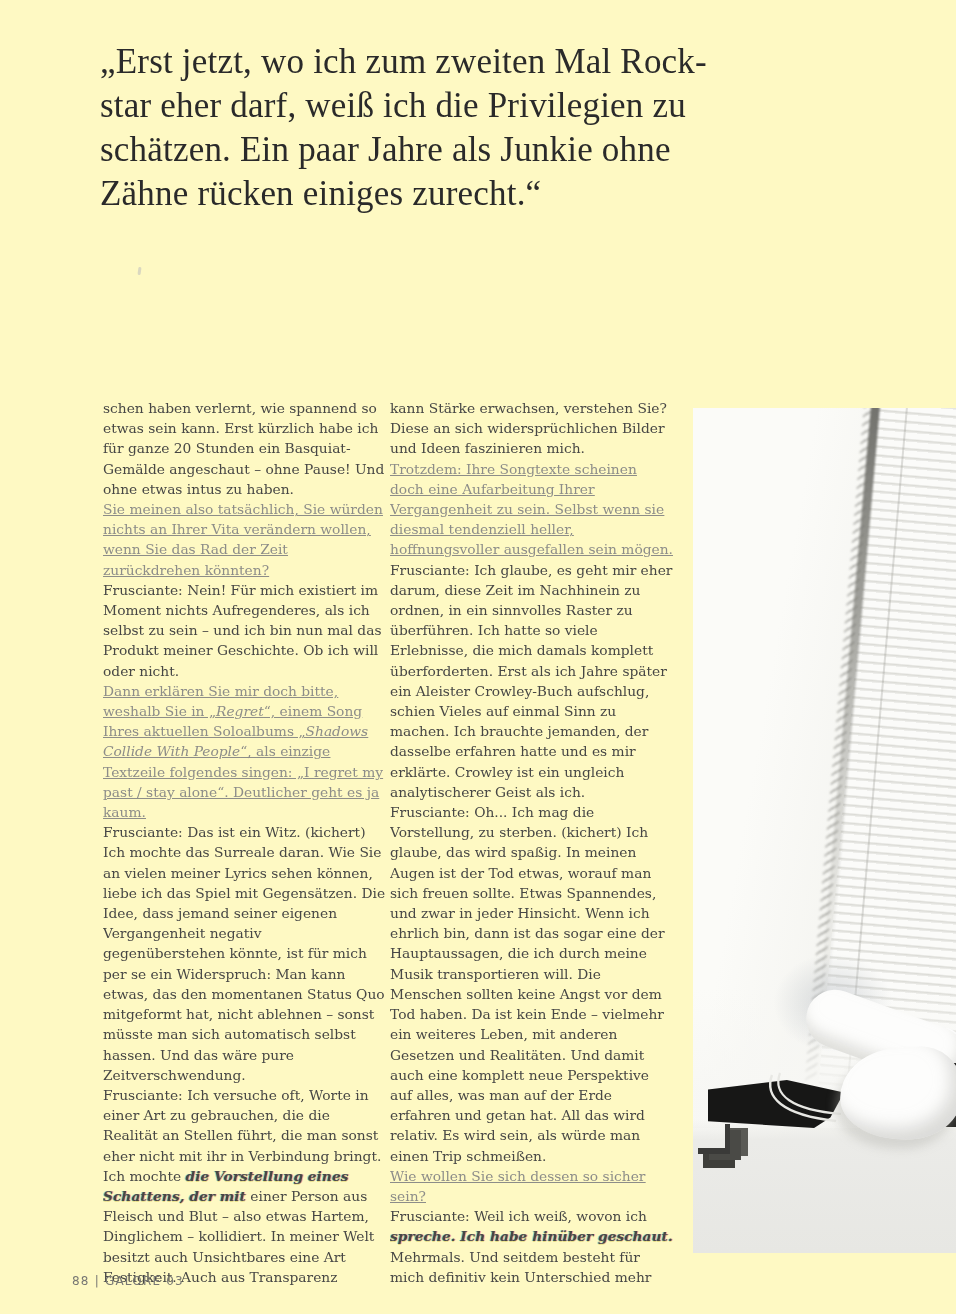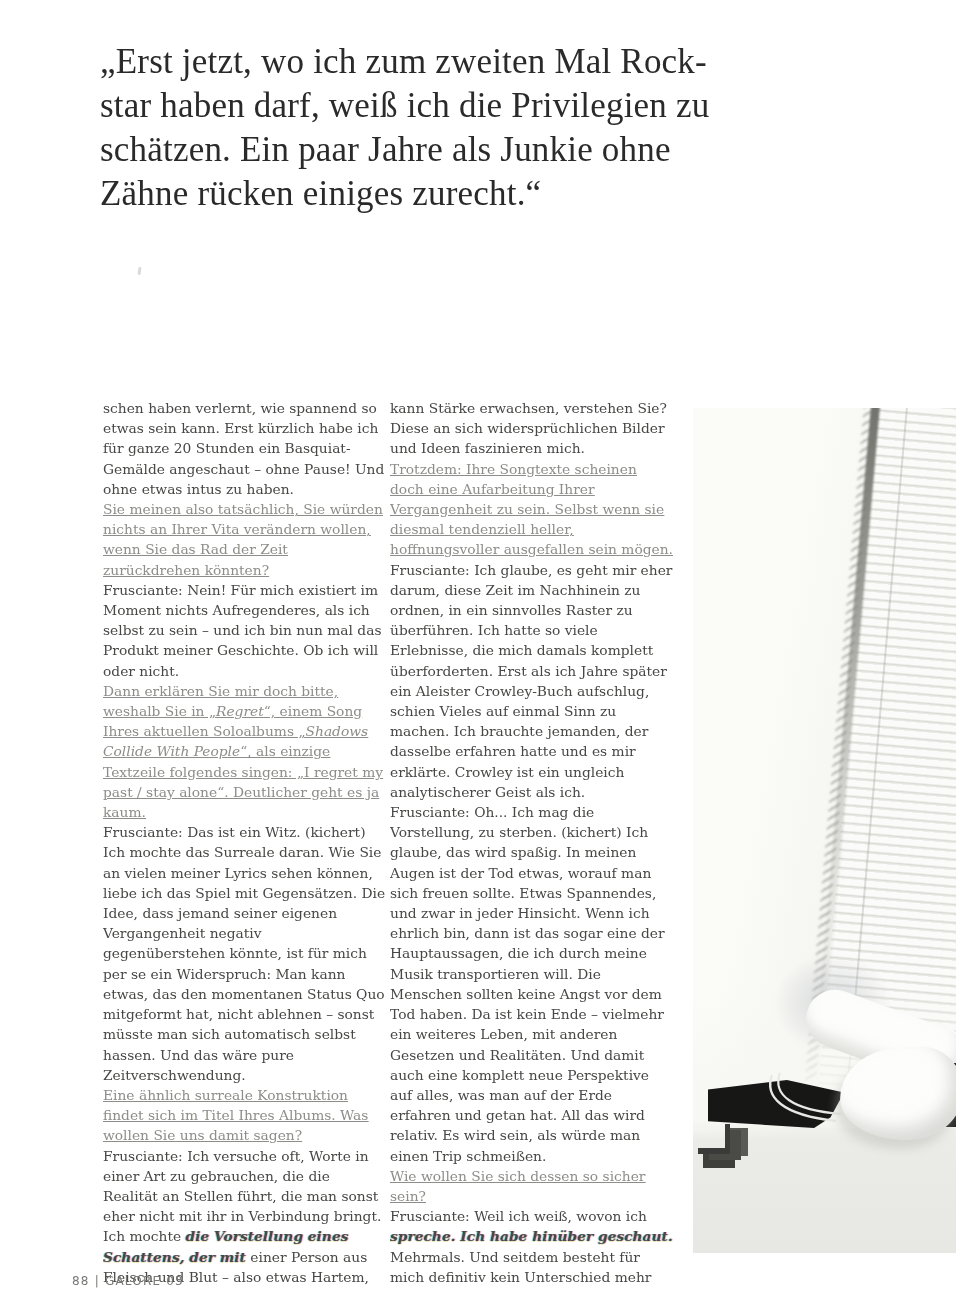--- a/index.html
+++ b/index.html
@@ -1,18 +1,18 @@
 <!DOCTYPE html>
 <html lang="de"><head>
 <meta charset="utf-8">
 <style>
   html,body{margin:0;padding:0;background:#e9e9e7;}
   .page{
     position:relative;width:956px;height:1314px;margin:0 auto;
-    background:#ffffff;overflow:hidden;
+    background:#fef9c3;overflow:hidden;
     font-family:"DejaVu Serif", serif;
     color:#474745;
   }
   
   .pull-quote{
     position:absolute;left:100px;top:40px;width:730px;
     font-family:"Liberation Serif", serif;
     font-size:35px;line-height:44px;color:#2a2a2a;
     letter-spacing:.2px;
   }
@@ -117,32 +117,31 @@
 </style>
 </head>
 <body>
 
 <div class="page">
 
   <div class="artifact-dot"></div>
 
   <div class="pull-quote">
     <div class="pq-line">„Erst jetzt, wo ich zum zweiten Mal Rock-</div>
-    <div class="pq-line">star haben darf, weiß ich die Privilegien zu</div>
+    <div class="pq-line">star eher darf, weiß ich die Privilegien zu</div>
     <div class="pq-line">schätzen. Ein paar Jahre als Junkie ohne</div>
     <div class="pq-line">Zähne rücken einiges zurecht.“</div>
   </div>
 
   <div class="col col-left">
     <p class="a"><span>schen haben verlernt, wie spannend so etwas sein kann. Erst kürzlich habe ich für ganze 20 Stunden ein Basquiat-Gemälde angeschaut – ohne Pause! Und ohne etwas intus zu haben.</span></p>
     <p class="q"><span>Sie meinen also tatsächlich, Sie würden nichts an Ihrer Vita verändern wollen, wenn Sie das Rad der Zeit zurückdrehen könnten?</span></p>
     <p class="a"><span>Frusciante: Nein! Für mich existiert im Moment nichts Aufregenderes, als ich selbst zu sein – und ich bin nun mal das Produkt meiner Geschichte. Ob ich will oder nicht.</span></p>
     <p class="q"><span>Dann erklären Sie mir doch bitte, weshalb Sie in „</span><span class="it">Regret</span><span>“, einem Song Ihres aktuellen Soloalbums „</span><span class="it">Shadows Collide With People</span><span>“, als einzige Textzeile folgendes singen: „I regret my past / stay alone“. Deutlicher geht es ja kaum.</span></p>
     <p class="a"><span>Frusciante: Das ist ein Witz. (kichert) Ich mochte das Surreale daran. Wie Sie an vielen meiner Lyrics sehen können, liebe ich das Spiel mit Gegensätzen. Die Idee, dass jemand seiner eigenen Vergangenheit negativ gegenüberstehen könnte, ist für mich per se ein Widerspruch: Man kann etwas, das den momentanen Status Quo mitgeformt hat, nicht ablehnen – sonst müsste man sich automatisch selbst hassen. Und das wäre pure Zeitverschwendung.</span></p>
-    <p class="q"><span>Eine ähnlich surreale Konstruktion findet sich im Titel Ihres Albums. Was wollen Sie uns damit sagen?</span></p>
     <p class="a"><span>Frusciante: Ich versuche oft, Worte in einer Art zu gebrauchen, die die Realität an Stellen führt, die man sonst eher nicht mit ihr in Verbindung bringt. Ich mochte </span><span class="rainbow">die Vorstellung eines Schattens, der mit</span><span> einer Person aus Fleisch und Blut – also etwas Hartem, Dinglichem – kollidiert. In meiner Welt besitzt auch Unsichtbares eine Art Festigkeit. Auch aus Transparenz</span></p>
   </div>
 
   <div class="col col-right">
     <p class="a"><span>kann Stärke erwachsen, verstehen Sie? Diese an sich widersprüchlichen Bilder und Ideen faszinieren mich.</span></p>
     <p class="q"><span>Trotzdem: Ihre Songtexte scheinen doch eine Aufarbeitung Ihrer Vergangenheit zu sein. Selbst wenn sie diesmal tendenziell heller, hoffnungsvoller ausgefallen sein mögen.</span></p>
     <p class="a"><span>Frusciante: Ich glaube, es geht mir eher darum, diese Zeit im Nachhinein zu ordnen, in ein sinnvolles Raster zu überführen. Ich hatte so viele Erlebnisse, die mich damals komplett überforderten. Erst als ich Jahre später ein Aleister Crowley-Buch aufschlug, schien Vieles auf einmal Sinn zu machen. Ich brauchte jemanden, der dasselbe erfahren hatte und es mir erklärte. Crowley ist ein ungleich analytischerer Geist als ich.</span></p>
     <p class="a"><span>Frusciante: Oh... Ich mag die Vorstellung, zu sterben. (kichert) Ich glaube, das wird spaßig. In meinen Augen ist der Tod etwas, worauf man sich freuen sollte. Etwas Spannendes, und zwar in jeder Hinsicht. Wenn ich ehrlich bin, dann ist das sogar eine der Hauptaussagen, die ich durch meine Musik transportieren will. Die Menschen sollten keine Angst vor dem Tod haben. Da ist kein Ende – vielmehr ein weiteres Leben, mit anderen Gesetzen und Realitäten. Und damit auch eine komplett neue Perspektive auf alles, was man auf der Erde erfahren und getan hat. All das wird relativ. Es wird sein, als würde man einen Trip schmeißen.</span></p>
     <p class="q"><span>Wie wollen Sie sich dessen so sicher sein?</span></p>
     <p class="a"><span>Frusciante: Weil ich weiß, wovon ich </span><span class="rainbow">spreche. Ich habe hinüber geschaut.</span><span> Mehrmals. </span><span class="red">Und seitdem besteht für mich definitiv kein Unterschied mehr zwischen Lebens- und Todesfreude.</span></p>

